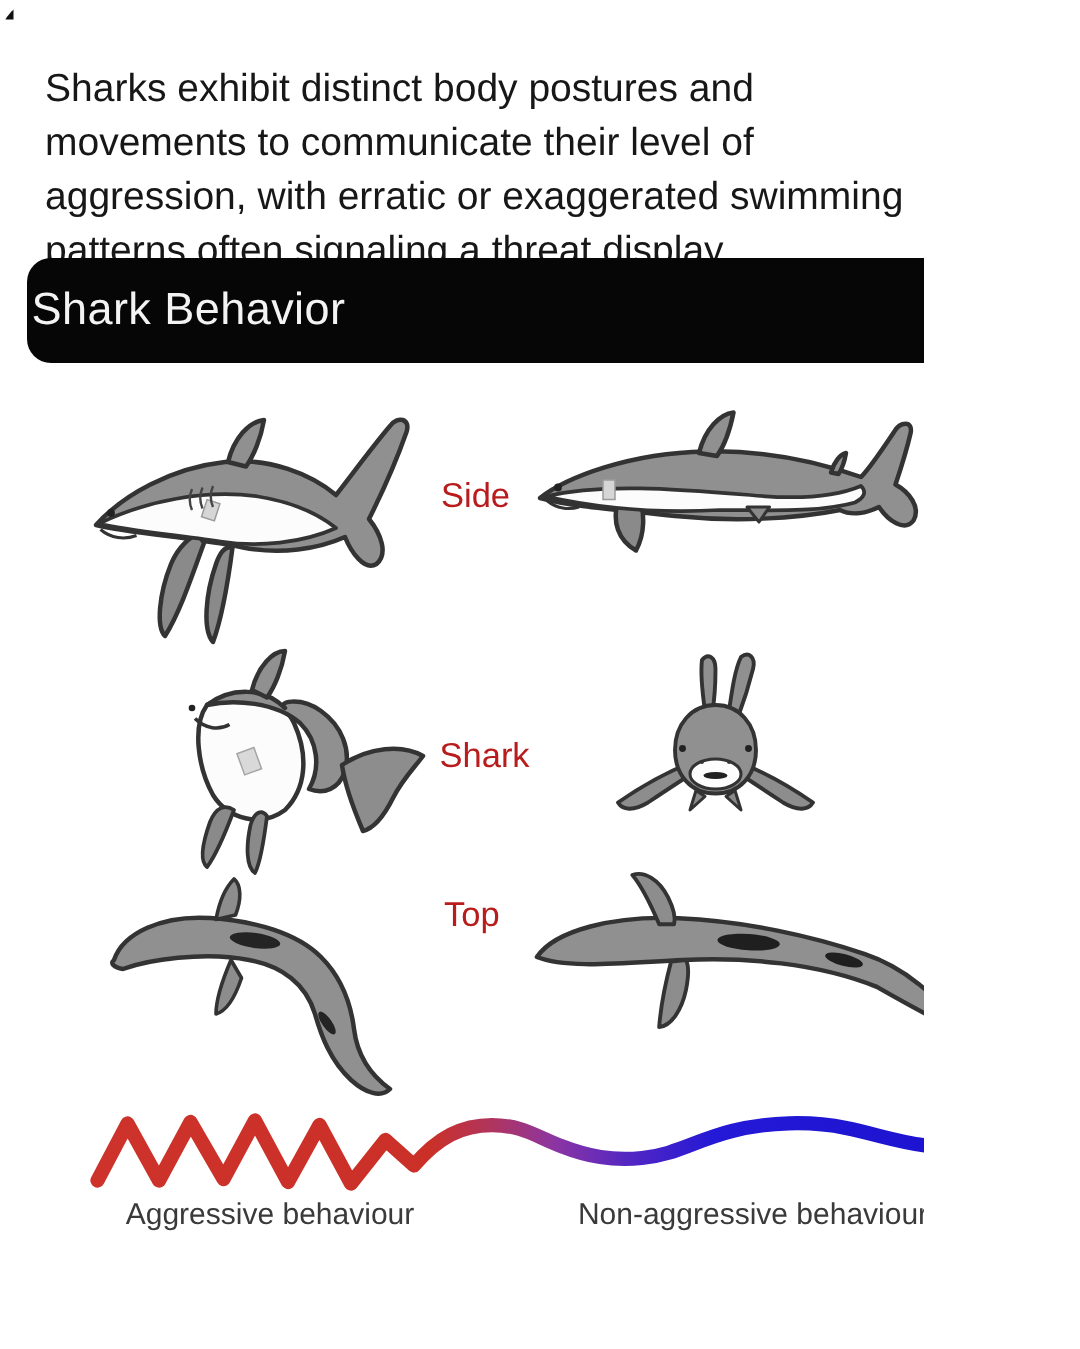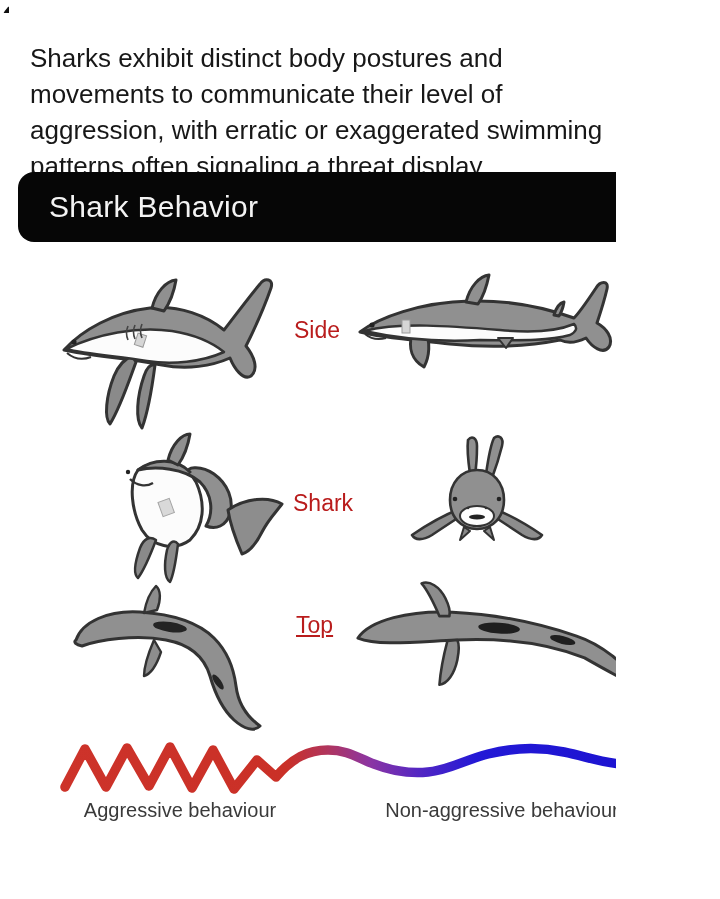--- a/index.html
+++ b/index.html
@@ -10,25 +10,25 @@
   }
   .corner-mark{position:absolute;left:0;top:0;width:9px;height:13px;background:#101010;}
   .intro{
     position:absolute;left:30px;top:14px;width:668px;
     font-size:26px;line-height:36px;color:#171717;white-space:pre-line;
   }
   .header-bar{
     position:absolute;left:18px;top:172px;width:684px;height:70px;
     background:#060606;border-radius:16px;display:flex;align-items:center;
   }
-  .header-bar span{color:#f3f3f3;font-size:30px;padding-left:31px;letter-spacing:.3px;}
+  .header-bar span{color:#f3f3f3;font-size:30px;padding-left:3px;letter-spacing:.3px;}
   .rowlabel{position:absolute;font-size:23px;color:#b91c1c;}
   .lbl-side{left:294px;top:317px;}
   .lbl-front{left:293px;top:490px;}
-  .lbl-top{left:296px;top:612px;text-decoration:underline;}
+  .lbl-top{left:296px;top:596px;}
   .shark{position:absolute;}
   .agg-side{left:52px;top:268px;}
   .calm-side{left:350px;top:268px;}
   .agg-front{left:80px;top:424px;}
   .calm-front{left:402px;top:432px;}
   .agg-top{left:58px;top:582px;}
   .calm-top{left:348px;top:578px;}
   .wave{position:absolute;left:40px;top:732px;}
   .legend-label{position:absolute;font-size:20px;color:#3a3a3a;text-align:center;}
   .legend-agg{left:58px;top:799px;width:244px;}

